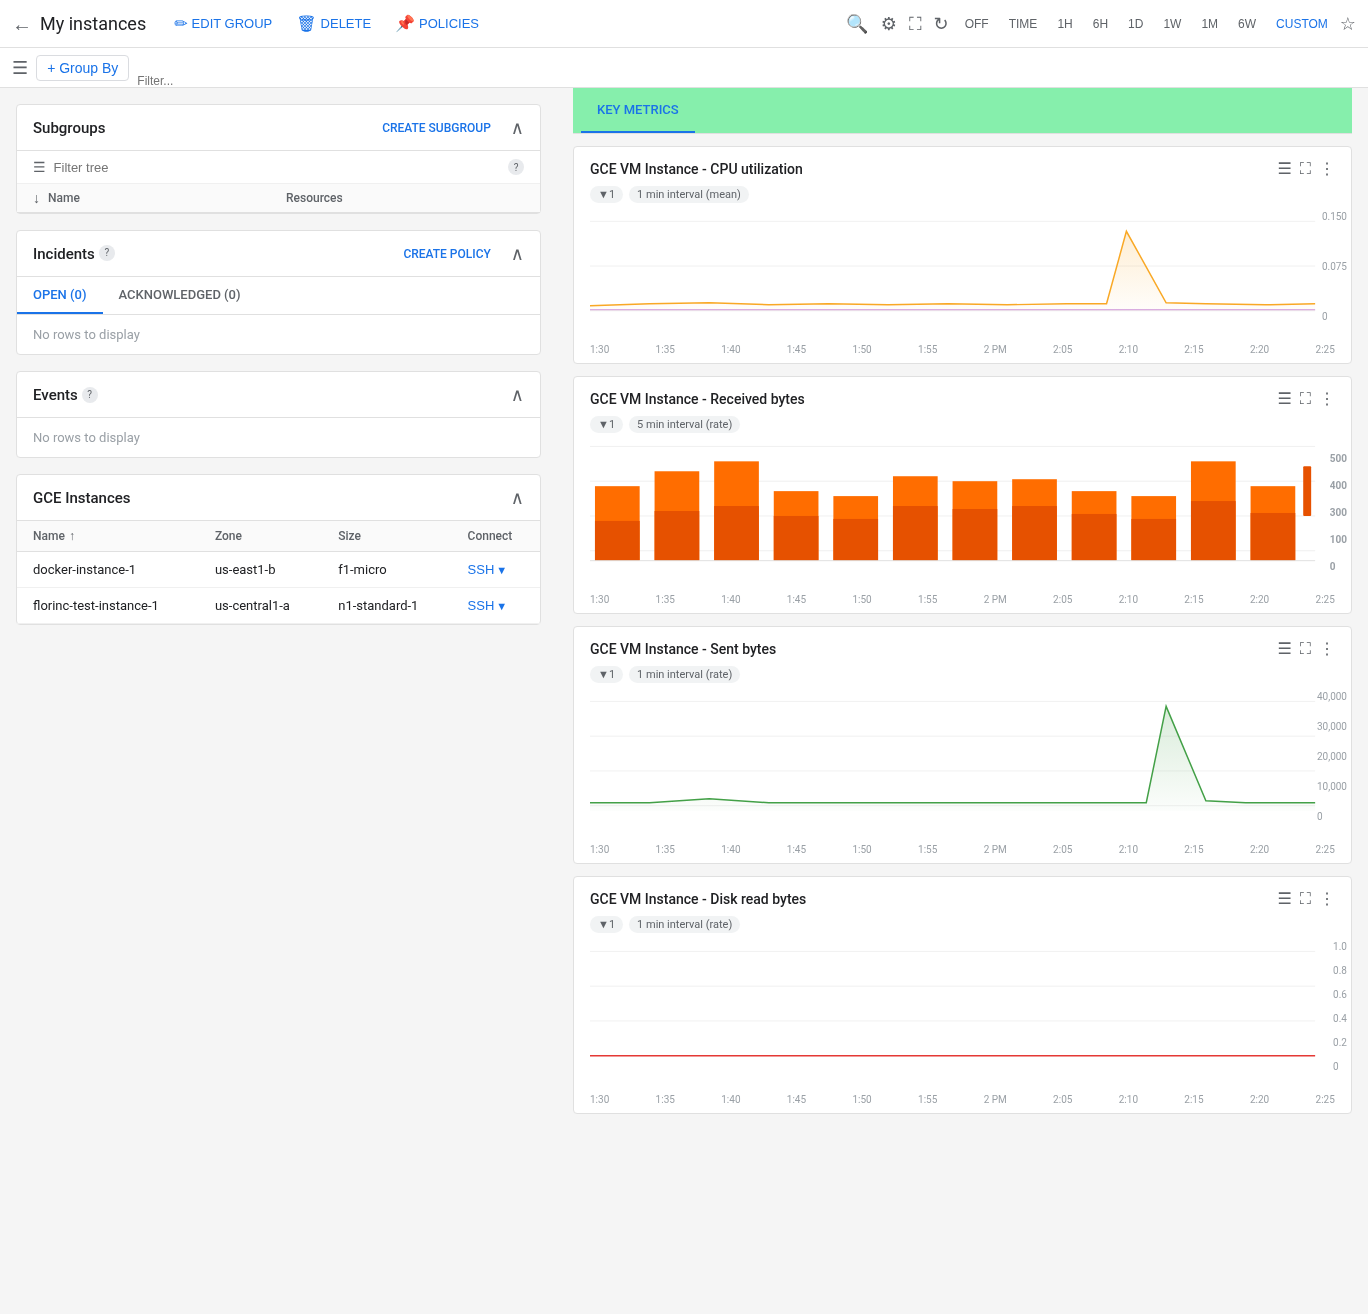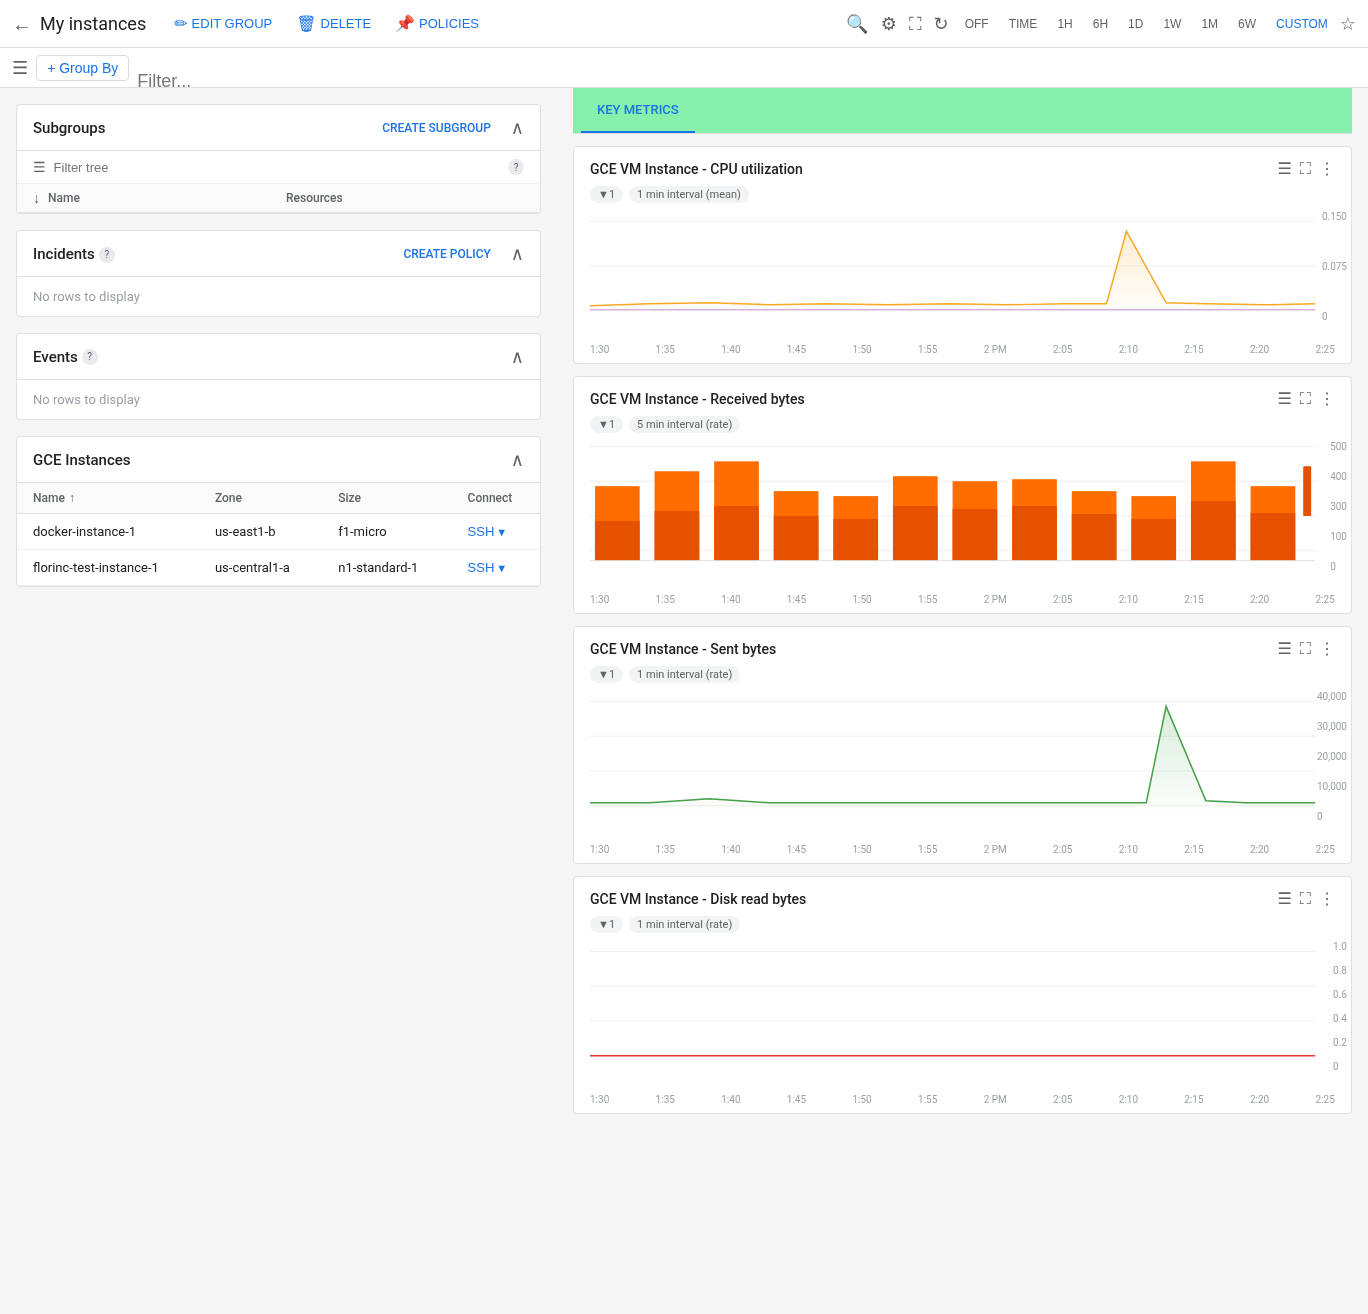--- a/index.html
+++ b/index.html
@@ -36,21 +36,21 @@
       background: #fff; border-bottom: 1px solid #e0e0e0;
       padding: 0 12px; gap: 8px;
     }
     .menu-icon { color: #5f6368; font-size: 18px; cursor: pointer; }
     .group-by-btn {
       display: flex; align-items: center; gap: 4px; border: 1px solid #dadce0;
       border-radius: 4px; padding: 4px 10px; font-size: 14px; color: #1a73e8;
       cursor: pointer; background: #fff;
     }
     .filter-input {
-      border: none; outline: none; font-size: 18px; color: #9aa0a6;
+      border: none; outline: none; font-size: 12px; color: #9aa0a6;
       background: transparent;
       margin-top: 27px;
     }
 
     
     .main-layout { display: flex; gap: 0; height: calc(100vh - 88px); }
 
     
     .left-panel {
       width: 557px; min-width: 557px; overflow-y: auto;
@@ -242,28 +242,32 @@
       </div>
       <div class="table-header">
         <span class="col-arrow">↓</span>
         <span class="col-name">Name</span>
         <span class="col-resources">Resources</span>
       </div>
     </div>
 
     <div class="card">
       <div class="card-header">
-        <div style="display:flex;align-items:flex-end;">
+        <div style="display:flex;align-items:flex-start;">
           <span class="card-title">Incidents</span>
           <span class="question-icon">?</span>
         </div>
         <div class="card-header-right">
           <span class="create-link">CREATE POLICY</span>
           <span class="collapse-btn">∧</span>
         </div>
+      </div>
+      <div class="tabs-row">
+        <div class="tab active">OPEN (0)</div>
+        <div class="tab">ACKNOWLEDGED (0)</div>
       </div>
       <div class="no-data">No rows to display</div>
     </div>
 
     <div class="card">
       <div class="card-header">
         <div style="display:flex;align-items:center;">
           <span class="card-title">Events</span>
           <span class="question-icon">?</span>
         </div>
@@ -418,21 +422,21 @@
           <rect x="545" y="55" width="45" height="65" fill="#ff6d00"></rect>
           <rect x="545" y="78" width="45" height="42" fill="#e65100"></rect>
           <rect x="605" y="20" width="45" height="100" fill="#ff6d00"></rect>
           <rect x="605" y="60" width="45" height="60" fill="#e65100"></rect>
           <rect x="665" y="45" width="45" height="75" fill="#ff6d00"></rect>
           <rect x="665" y="72" width="45" height="48" fill="#e65100"></rect>
 
           <rect x="718" y="25" width="8" height="50" fill="#e65100" rx="1"></rect>
           <line x1="0" y1="120" x2="730" y2="120" stroke="#e0e0e0" stroke-width="1"></line>
         </svg>
-        <div class="y-axis-labels" style="top:0;bottom:20px;">
+        <div class="y-axis-labels" style="top:12px;bottom:20px;font-weight:bold;">
           <span>500</span>
           <span>400</span>
           <span>300</span>
           <span>100</span>
           <span>0</span>
         </div>
       </div>
       <div class="x-axis-labels">
         <span>1:30</span>
           <span>1:35</span>

